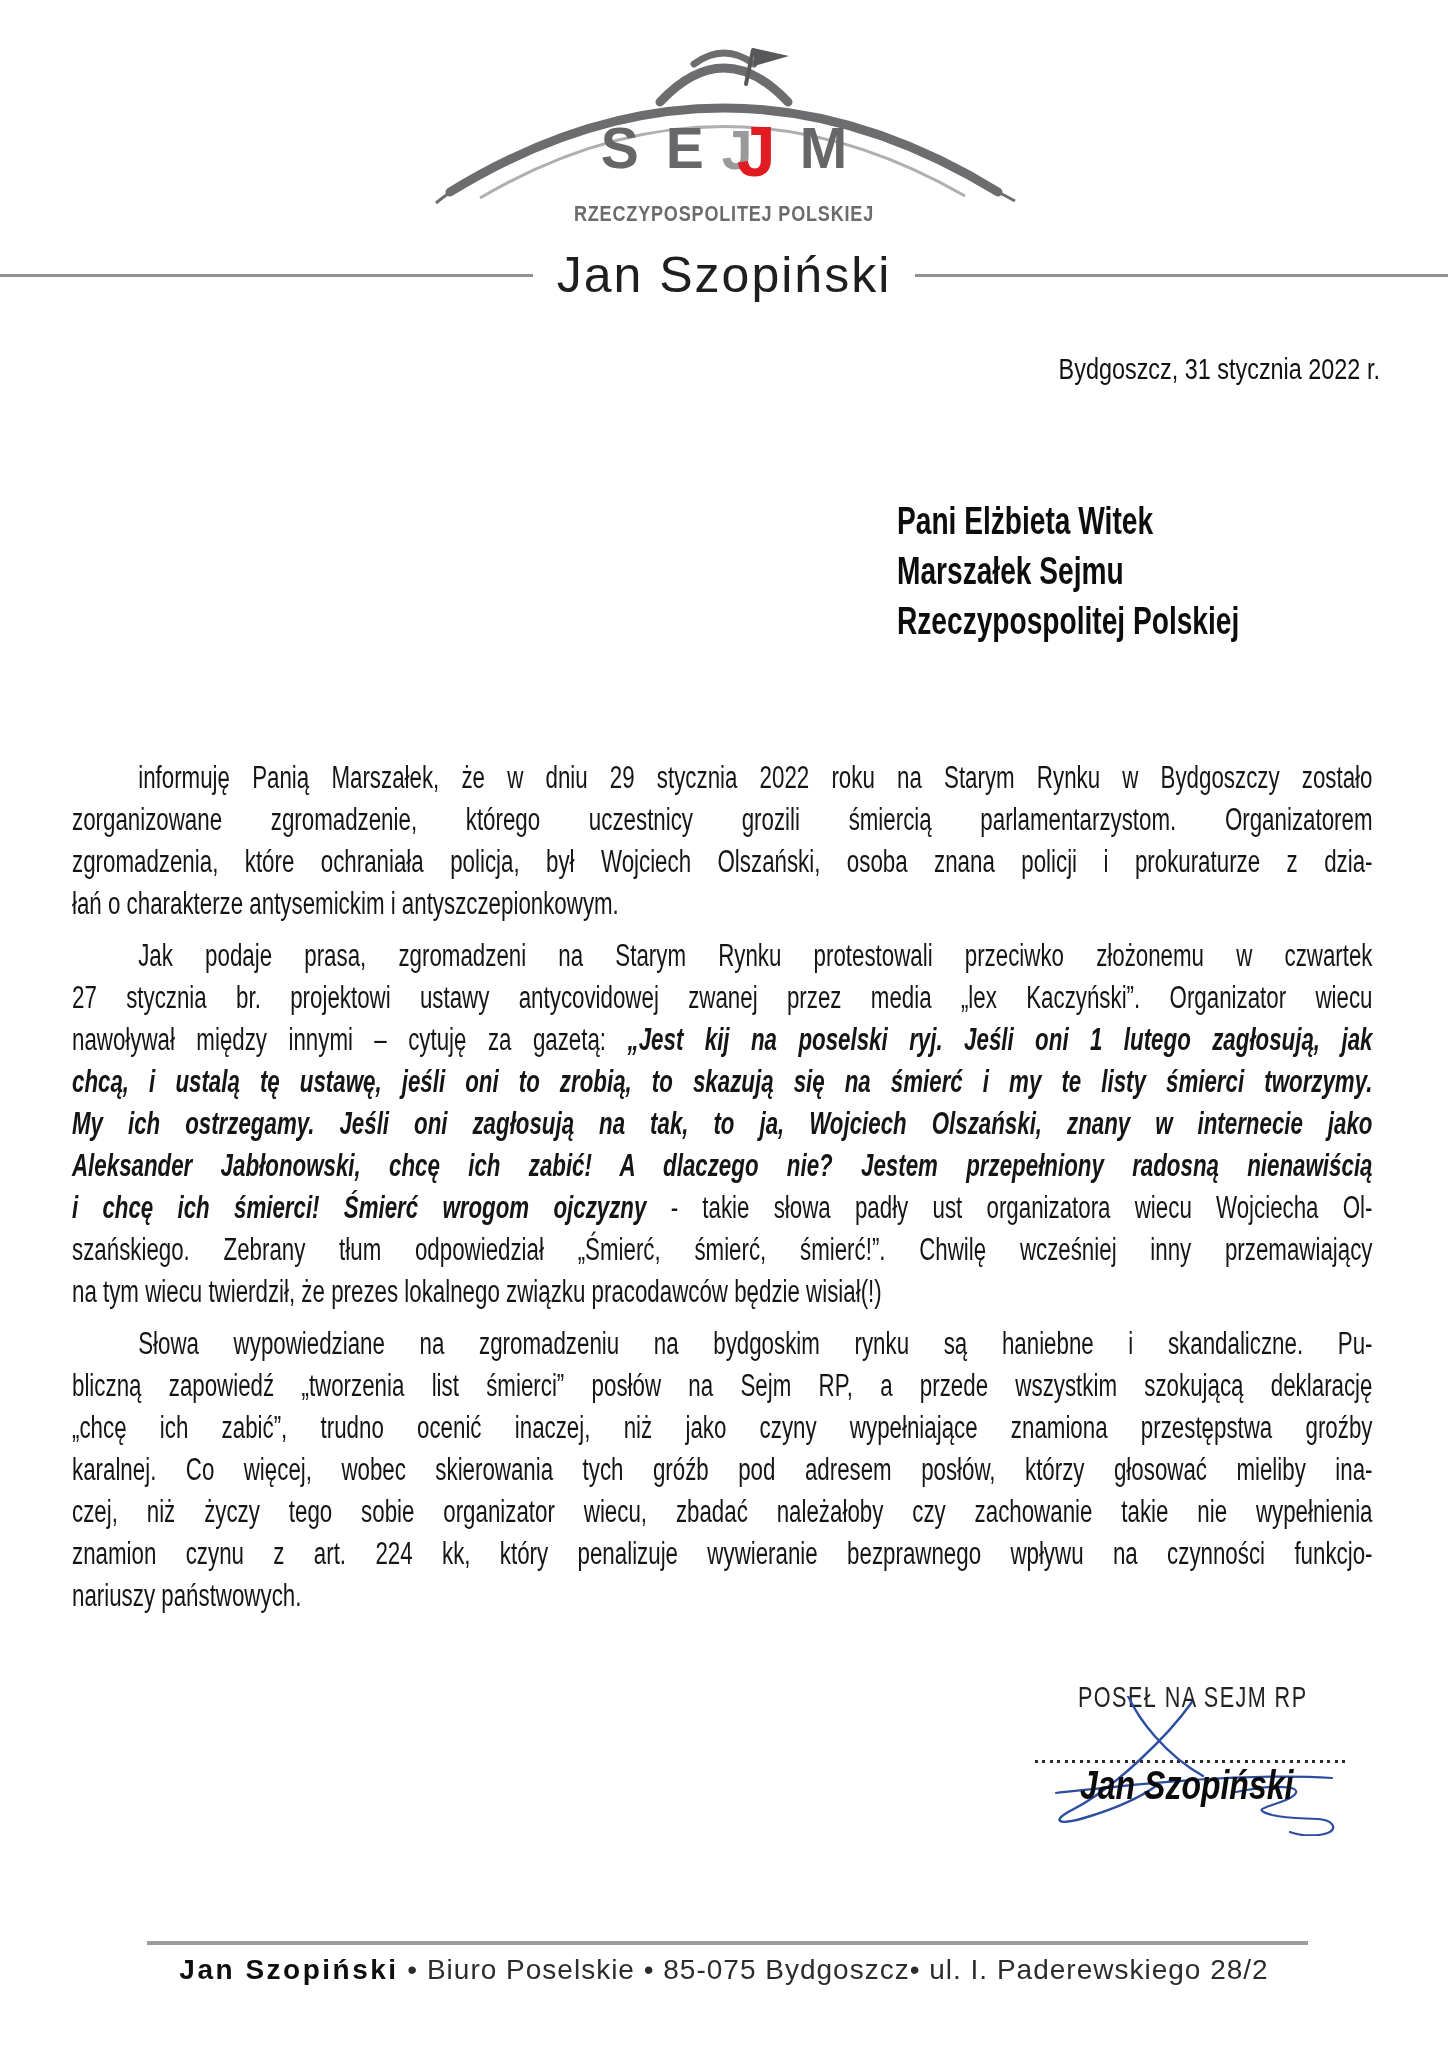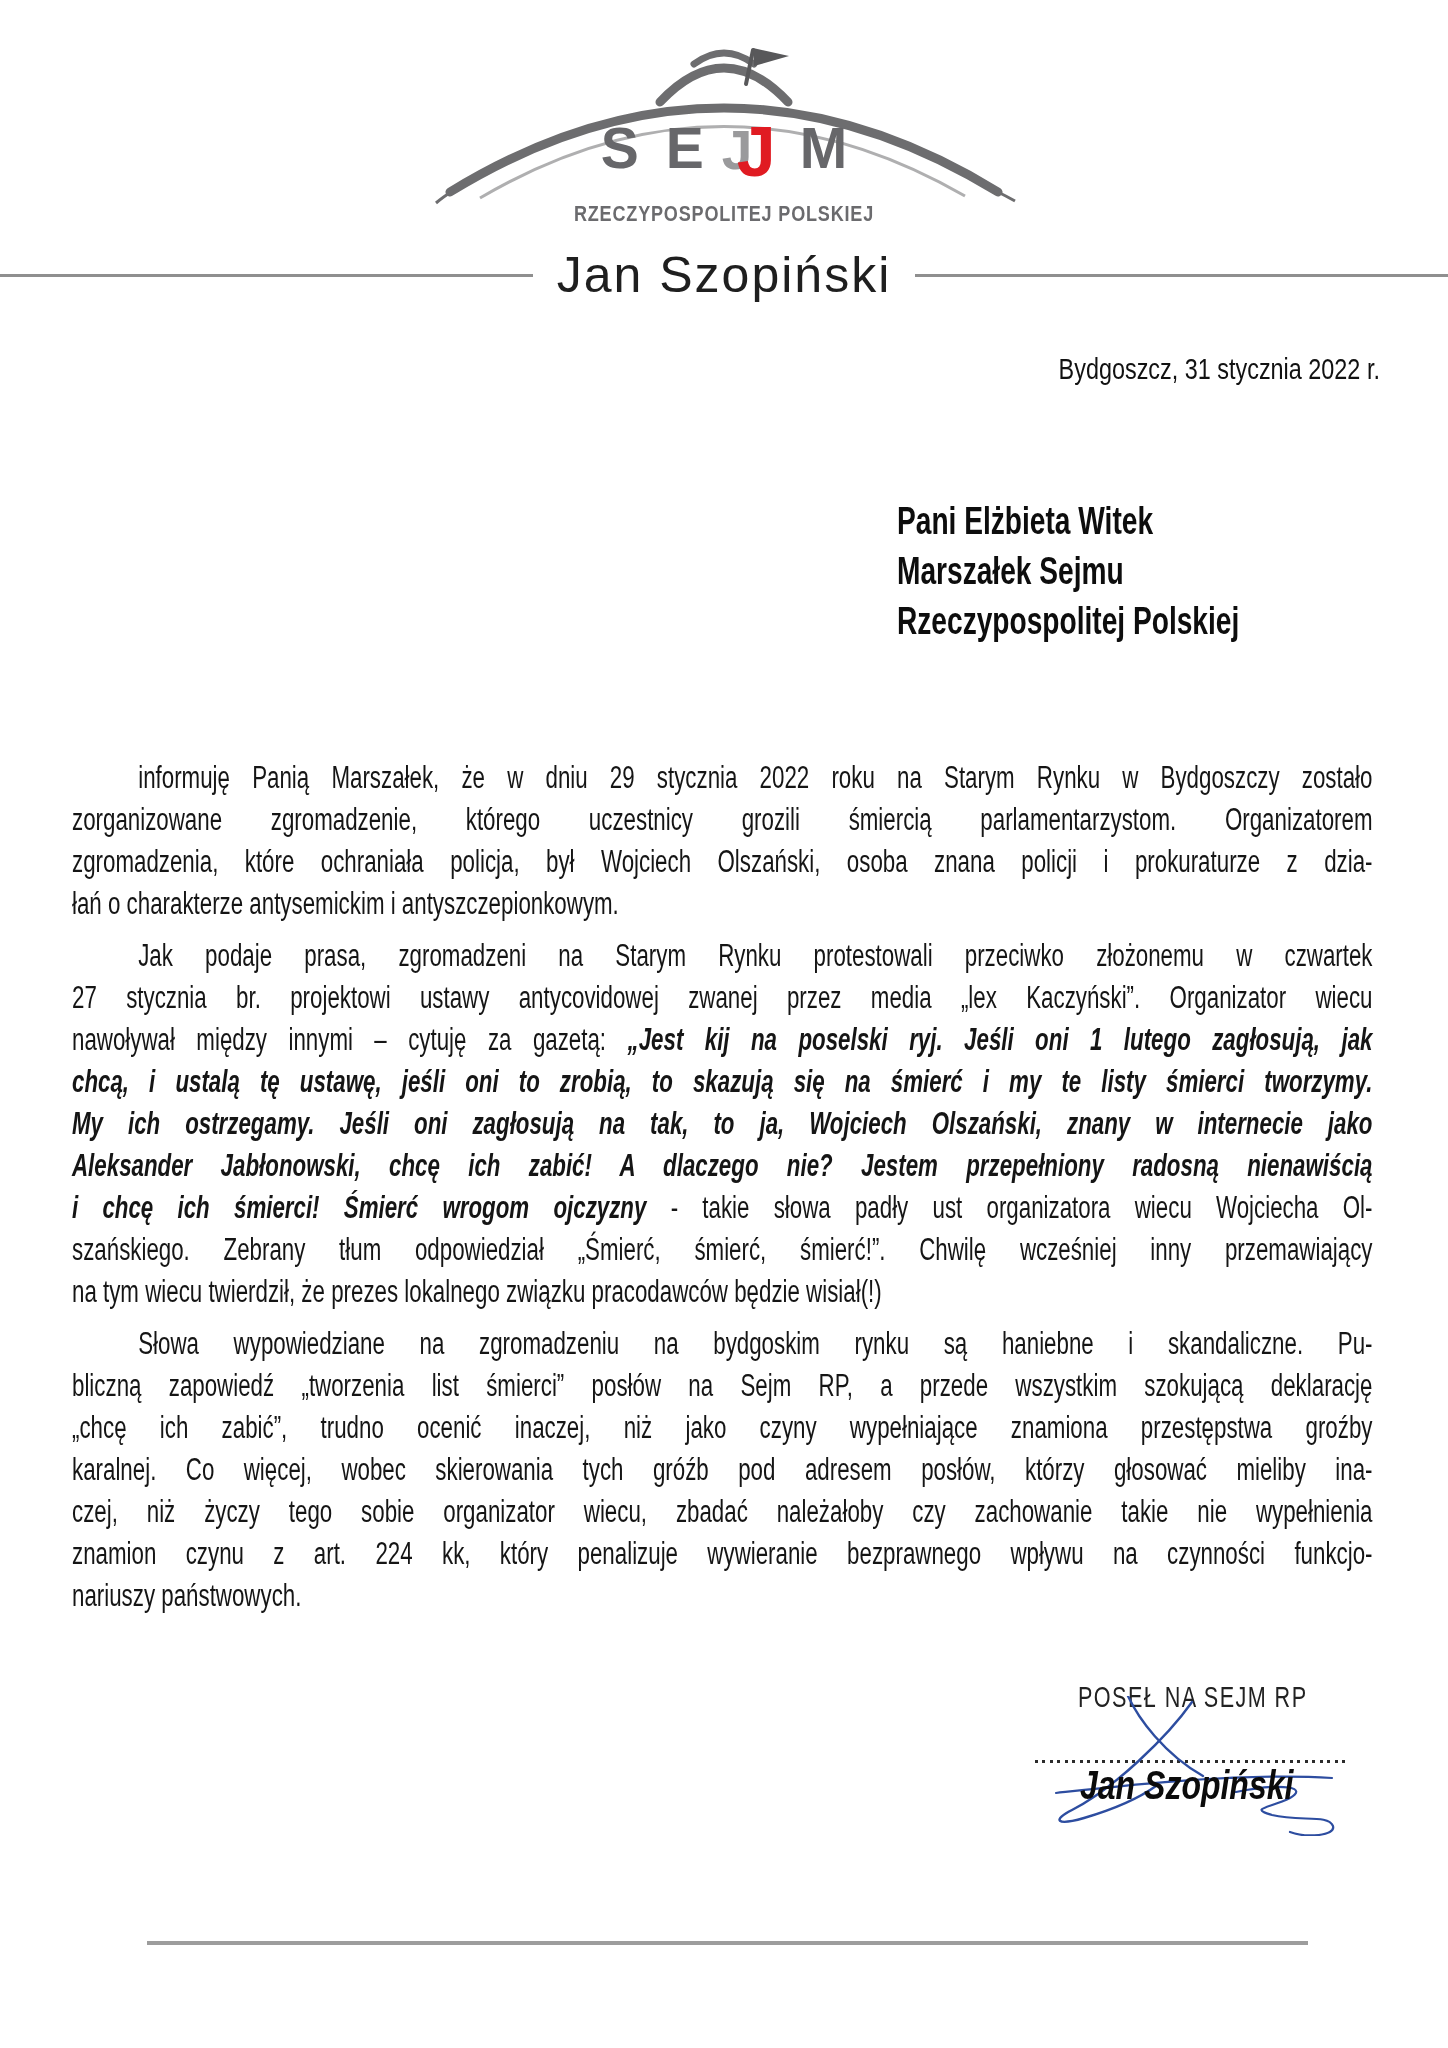--- a/index.html
+++ b/index.html
@@ -123,14 +123,15 @@
   <div class="dots"></div>
   <svg class="ink" width="300" height="140" viewBox="0 0 300 140" fill="none">
     <path d="M 152 6 C 128 40 75 92 32 114 C 12 124 16 130 44 122 C 78 112 102 100 116 90" stroke="#2d4da0" stroke-width="2.4" stroke-linecap="round"></path>
     <path d="M 88 0 C 98 22 124 58 163 80" stroke="#2d4da0" stroke-width="2.4" stroke-linecap="round"></path>
     <path d="M 16 97 C 80 90 200 76 292 82" stroke="#2d4da0" stroke-width="2.2" stroke-linecap="round"></path>
     <path d="M 196 96 C 246 86 268 92 250 102 C 230 112 208 112 232 119 C 260 126 288 118 293 130 C 296 140 266 142 250 136" stroke="#2d4da0" stroke-width="2.2" stroke-linecap="round"></path>
   </svg>
   <div class="signame">Jan Szopiński</div>
 
   <div class="footrule"></div>
+  <div class="footer"><span class="fname">Jan Szopiński</span><span class="frest"> • Biuro Poselskie • 85-075 Bydgoszcz• ul. I. Paderewskiego 28/2</span></div>
 
 </div>
 
 </body></html>

